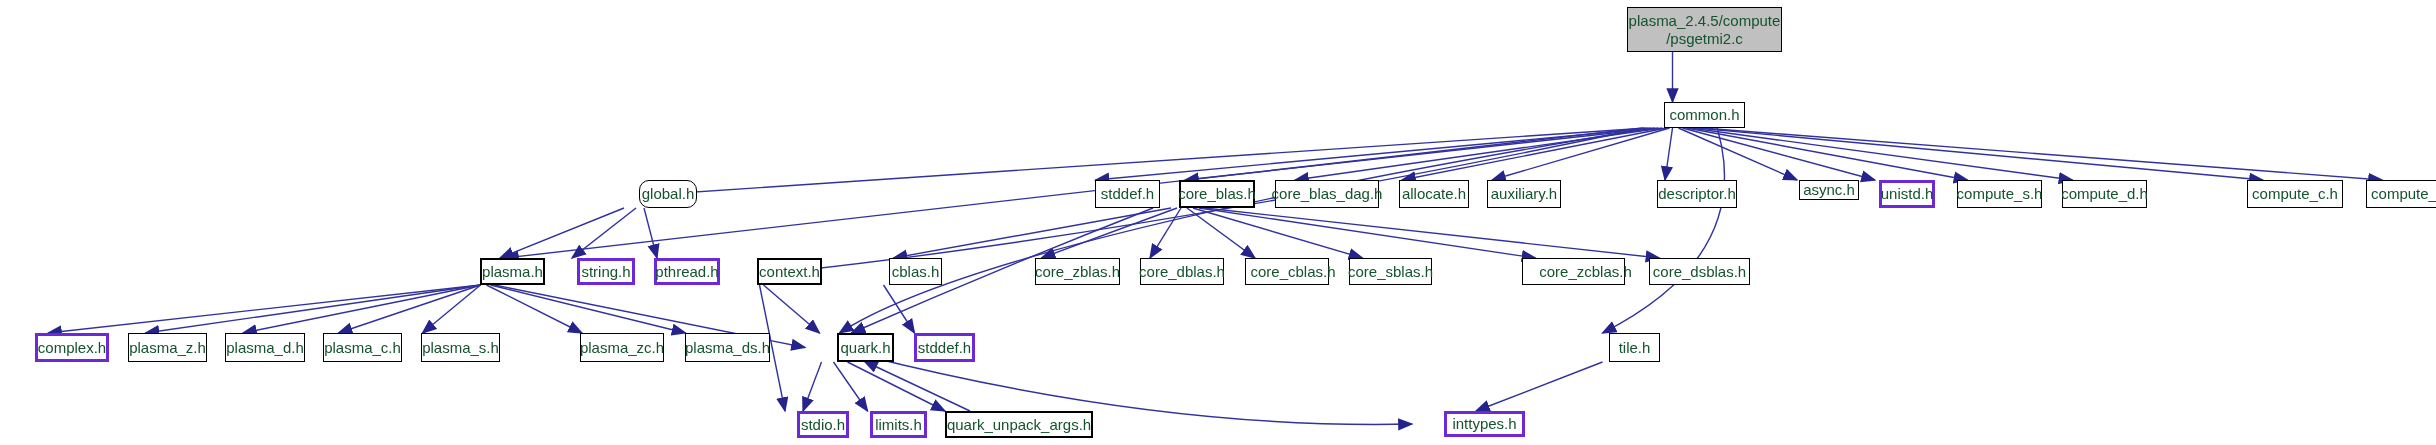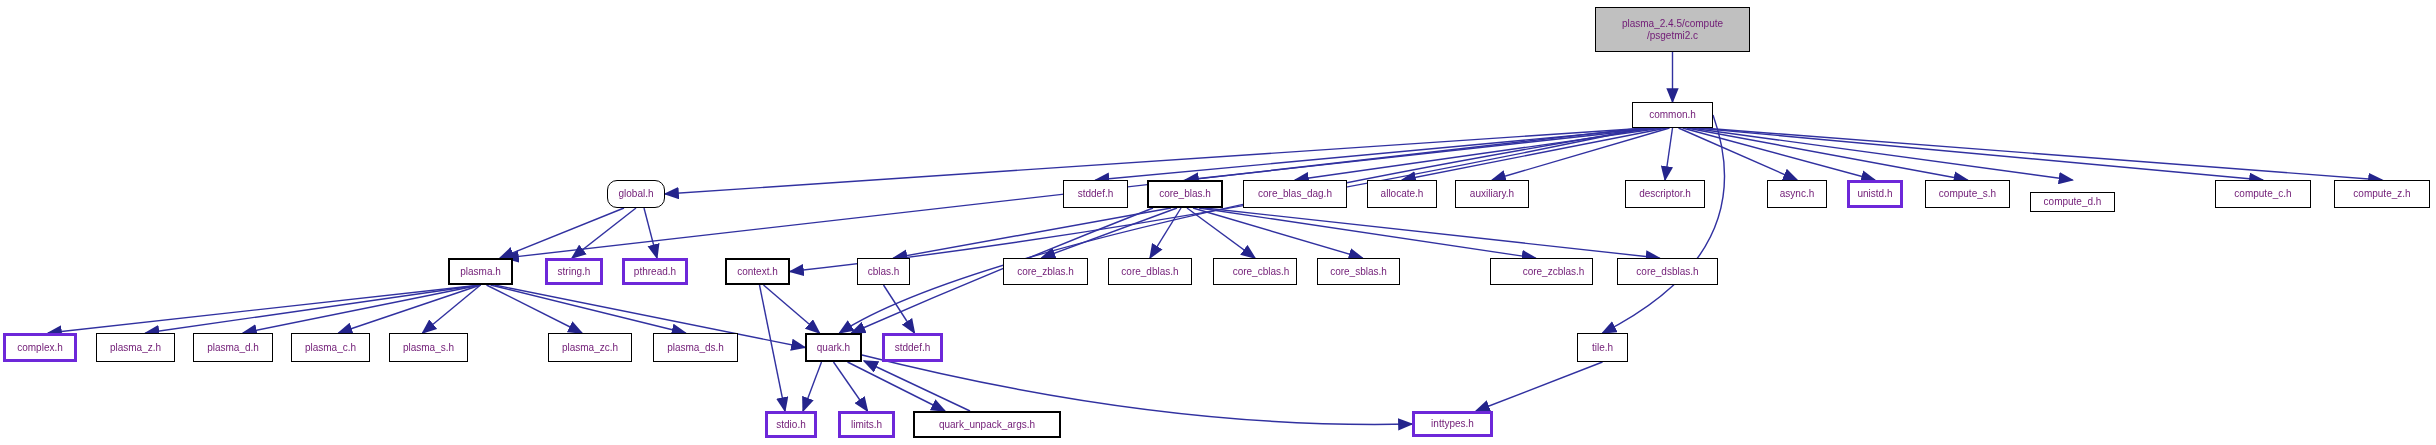--- a/index.html
+++ b/index.html
@@ -5,23 +5,23 @@
   html,body{margin:0;padding:0;background:#ffffff;}
   #canvas{
     position:relative;width:2436px;height:445px;overflow:hidden;
     font-family:"Liberation Sans","DejaVu Sans",sans-serif;
     background:#ffffff;
   }
   #edges{position:absolute;left:0;top:0;width:2436px;height:445px;}
   .edge{fill:none;stroke:#3131a0;stroke-width:1.4;}
   .node{
     position:absolute;display:flex;align-items:center;justify-content:center;
-    box-sizing:border-box;background:#ffffff;color:#701a75;
-    font-size:10px;line-height:1.15;text-align:center;white-space:pre-line;
-    border:1.5px solid #000000;cursor:pointer;
+    box-sizing:border-box;background:#ffffff;color:#14532d;
+    font-size:15px;line-height:1.15;text-align:center;white-space:pre-line;
+    border:1.5px solid #000000;cursor:pointer;margin-left:32px;
   }
   .node.external{border:3px solid #6d28d9;cursor:default;}
   .node.main{background:#c0c0c0;border:1.5px solid #000000;cursor:default;}
   .node.bold{border-width:2px;}
 </style>
 </head>
 <body>
 
 <div id="canvas">
   <svg id="edges" xmlns="http://www.w3.org/2000/svg">
@@ -81,24 +81,24 @@
 <div class="node main" style="left: 1595px; top: 7px; width: 155px; height: 45px;">plasma_2.4.5/compute
 /psgetmi2.c</div>
     <div class="node internal" style="left: 1632px; top: 102px; width: 81px; height: 26px;">common.h</div>
     <div class="node internal" style="left: 607px; top: 180px; width: 58px; height: 28px; border-radius: 10px;">global.h</div>
     <div class="node internal" style="left: 1063px; top: 180px; width: 65px; height: 28px;">stddef.h</div>
     <div class="node bold" style="left: 1147px; top: 180px; width: 76px; height: 28px;">core_blas.h</div>
     <div class="node internal" style="left: 1243px; top: 180px; width: 104px; height: 28px;">core_blas_dag.h</div>
     <div class="node internal" style="left: 1367px; top: 180px; width: 70px; height: 28px;">allocate.h</div>
     <div class="node internal" style="left: 1455px; top: 180px; width: 74px; height: 28px;">auxiliary.h</div>
     <div class="node internal" style="left: 1625px; top: 180px; width: 80px; height: 28px;">descriptor.h</div>
-    <div class="node internal" style="left: 1767px; top: 180px; width: 60px; height: 28px;">async.h</div>
+    <div class="node internal" style="left: 1767px; top: 180px; width: 60px; height: 20px;">async.h</div>
     <div class="node external" style="left: 1847px; top: 180px; width: 56px; height: 28px;">unistd.h</div>
     <div class="node internal" style="left: 1925px; top: 180px; width: 85px; height: 28px;">compute_s.h</div>
-    <div class="node internal" style="left: 2030px; top: 192px; width: 85px; height: 20px;">compute_d.h</div>
+    <div class="node internal" style="left: 2030px; top: 180px; width: 85px; height: 28px;">compute_d.h</div>
     <div class="node internal" style="left: 2215px; top: 180px; width: 96px; height: 28px;">compute_c.h</div>
     <div class="node internal" style="left: 2334px; top: 180px; width: 96px; height: 28px;">compute_z.h</div>
     <div class="node bold" style="left: 448px; top: 258px; width: 65px; height: 27px;">plasma.h</div>
     <div class="node external" style="left: 545px; top: 258px; width: 58px; height: 27px;">string.h</div>
     <div class="node external" style="left: 622px; top: 258px; width: 66px; height: 27px;">pthread.h</div>
     <div class="node bold" style="left: 725px; top: 258px; width: 65px; height: 27px;">context.h</div>
     <div class="node internal" style="left: 857px; top: 258px; width: 53px; height: 27px;">cblas.h</div>
     <div class="node internal" style="left: 1003px; top: 258px; width: 85px; height: 27px;">core_zblas.h</div>
     <div class="node internal" style="left: 1108px; top: 258px; width: 84px; height: 27px;">core_dblas.h</div>
     <div class="node internal" style="left: 1213px; top: 258px; width: 84px; height: 27px; padding-left: 12px;">core_cblas.h</div>

